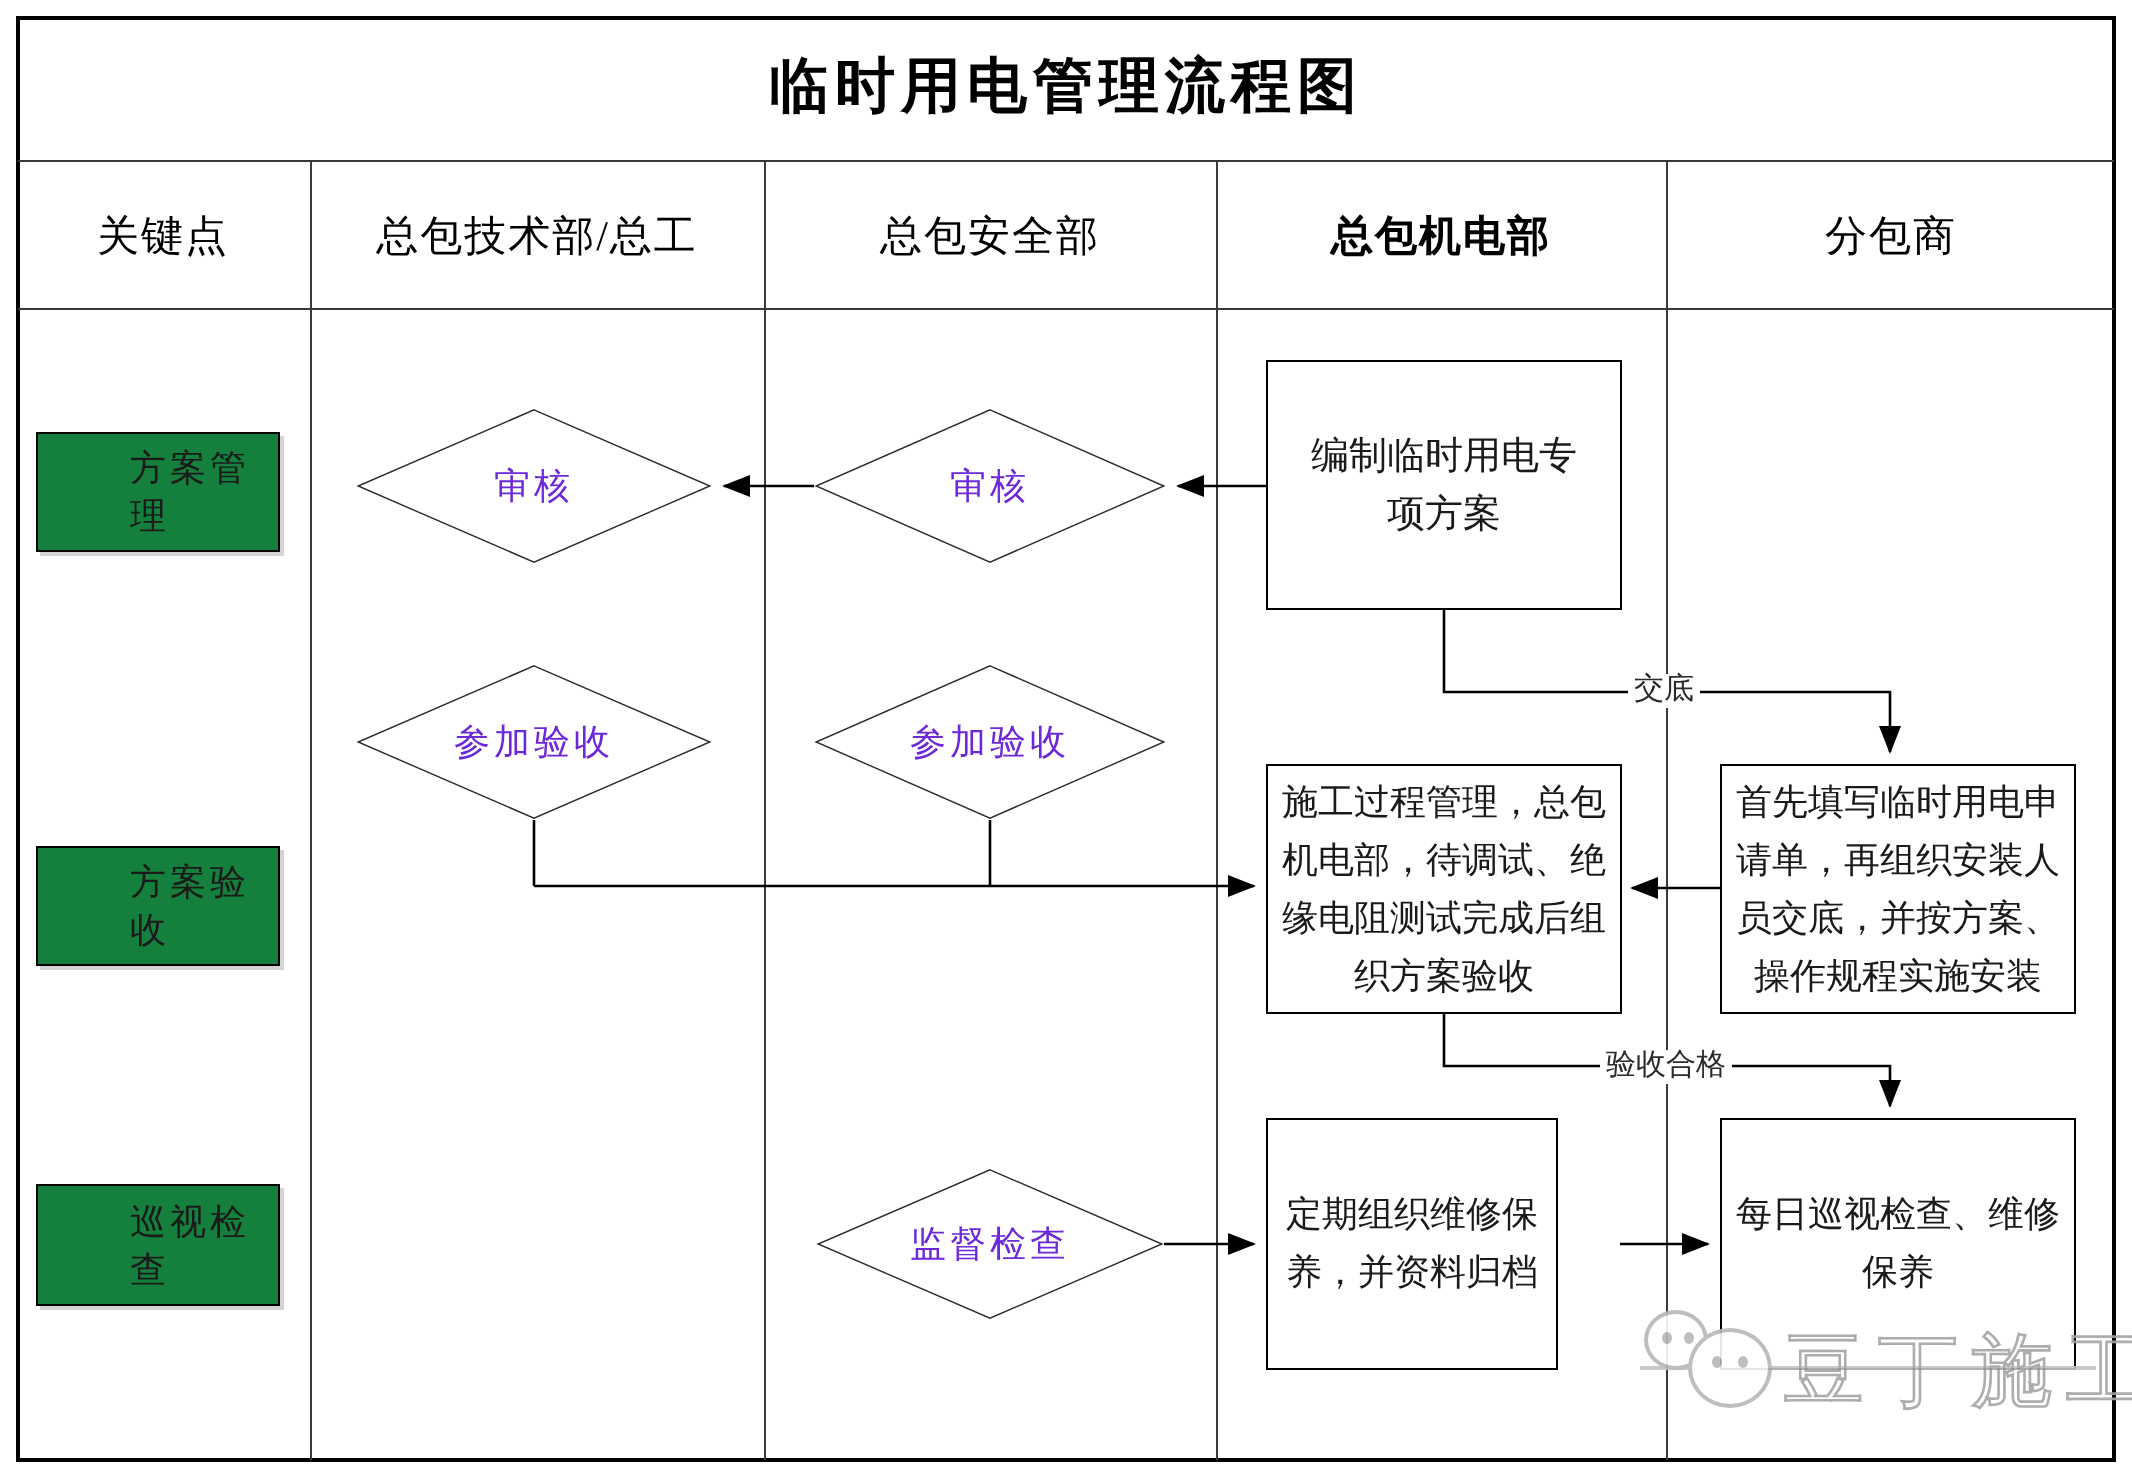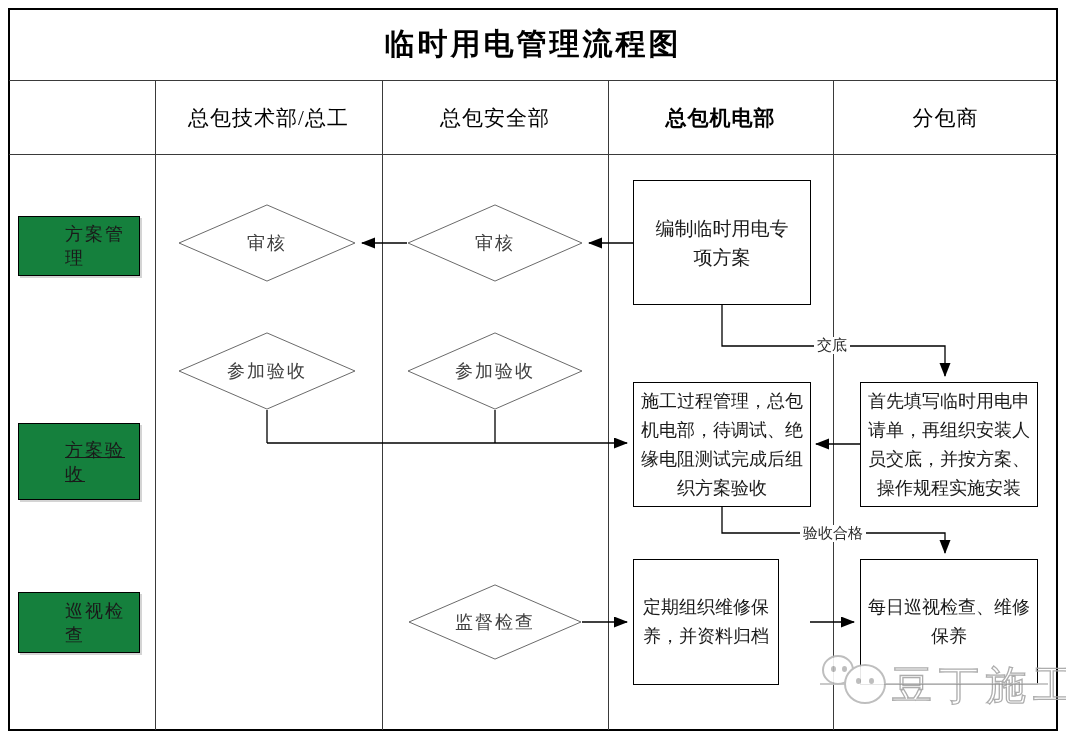--- a/index.html
+++ b/index.html
@@ -68,21 +68,21 @@
     color: #1a1a1a;
     z-index: 3;
   }
   .pbox.narrowpad { padding: 0 19px; }
   .pbox.widepad   { padding: 0 5px;  }
   .diamond { position: absolute; z-index: 3; }
   .diamond svg { position: absolute; left: 0; top: 0; width: 100%; height: 100%; }
   .diamond .dlabel {
     position: absolute; left: 0; top: 0; width: 100%; height: 100%;
     display: flex; align-items: center; justify-content: center;
-    font-size: 18px; color: #404040; letter-spacing: 2px;
+    font-size: 18px; color: #6d28d9; letter-spacing: 2px;
   }
   .connectors {
     position: absolute; left: 0; top: 0;
     width: 1066px; height: 739px;
     z-index: 2;
     pointer-events: none;
   }
   .edgelabel {
     position: absolute;
     background: #fff;
@@ -122,20 +122,21 @@
 
   <div class="gridline" style="left:9px;  top:80px;  width:1048px; height:1px;"></div>
   <div class="gridline" style="left:9px;  top:154px; width:1048px; height:1px;"></div>
   <div class="gridline" style="left:155px; top:80px; width:1px; height:650px;"></div>
   <div class="gridline" style="left:382px; top:80px; width:1px; height:650px;"></div>
   <div class="gridline" style="left:608px; top:80px; width:1px; height:650px;"></div>
   <div class="gridline" style="left:833px; top:80px; width:1px; height:650px;"></div>
 
   <div class="title">临时用电管理流程图</div>
 
+  <div class="colhead" style="left:8px;   width:147px;">关键点</div>
   <div class="colhead" style="left:155px; width:227px;">总包技术部/总工</div>
   <div class="colhead" style="left:382px; width:226px;">总包安全部</div>
   <div class="colhead" style="left:608px; width:225px;font-weight:bold;">总包机电部</div>
   <div class="colhead" style="left:833px; width:225px;">分包商</div>
 
   <svg class="connectors" viewBox="0 0 1066 739" xmlns="http://www.w3.org/2000/svg">
     <defs>
       <marker id="arr" markerUnits="userSpaceOnUse" markerWidth="15" markerHeight="12" refX="13" refY="5.5" orient="auto">
         <path d="M0,0 L14,5.5 L0,11 Z" fill="#000"></path>
       </marker>
@@ -155,21 +156,21 @@
 
       <path d="M722,507 L722,533 L945,533 L945,553" marker-end="url(#arr)"></path>
 
       <path d="M582,622 L627,622" marker-end="url(#arr)"></path>
 
       <path d="M810,622 L854,622" marker-end="url(#arr)"></path>
     </g>
   </svg>
 
   <div class="kpbox" style="left:18px; top:216px; width:122px; height:60px;">方案管理</div>
-  <div class="kpbox" style="left:18px; top:423px; width:122px; height:77px;text-decoration:underline;">方案验收</div>
+  <div class="kpbox" style="left:18px; top:423px; width:122px; height:60px;">方案验收</div>
   <div class="kpbox" style="left:18px; top:592px; width:122px; height:61px;">巡视检查</div>
 
   <div class="diamond" style="left:178px; top:204px; width:178px; height:78px;">
     <svg viewBox="0 0 100 50" preserveAspectRatio="none">
         <polygon points="50,0.6 99.4,25 50,49.4 0.6,25" fill="#fff" stroke="#2a2a2a" stroke-width="0.7" vector-effect="non-scaling-stroke"></polygon>
       </svg>
     <span class="dlabel">审核</span>
   </div>
   <div class="diamond" style="left:407px; top:204px; width:176px; height:78px;">
     <svg viewBox="0 0 100 50" preserveAspectRatio="none">

